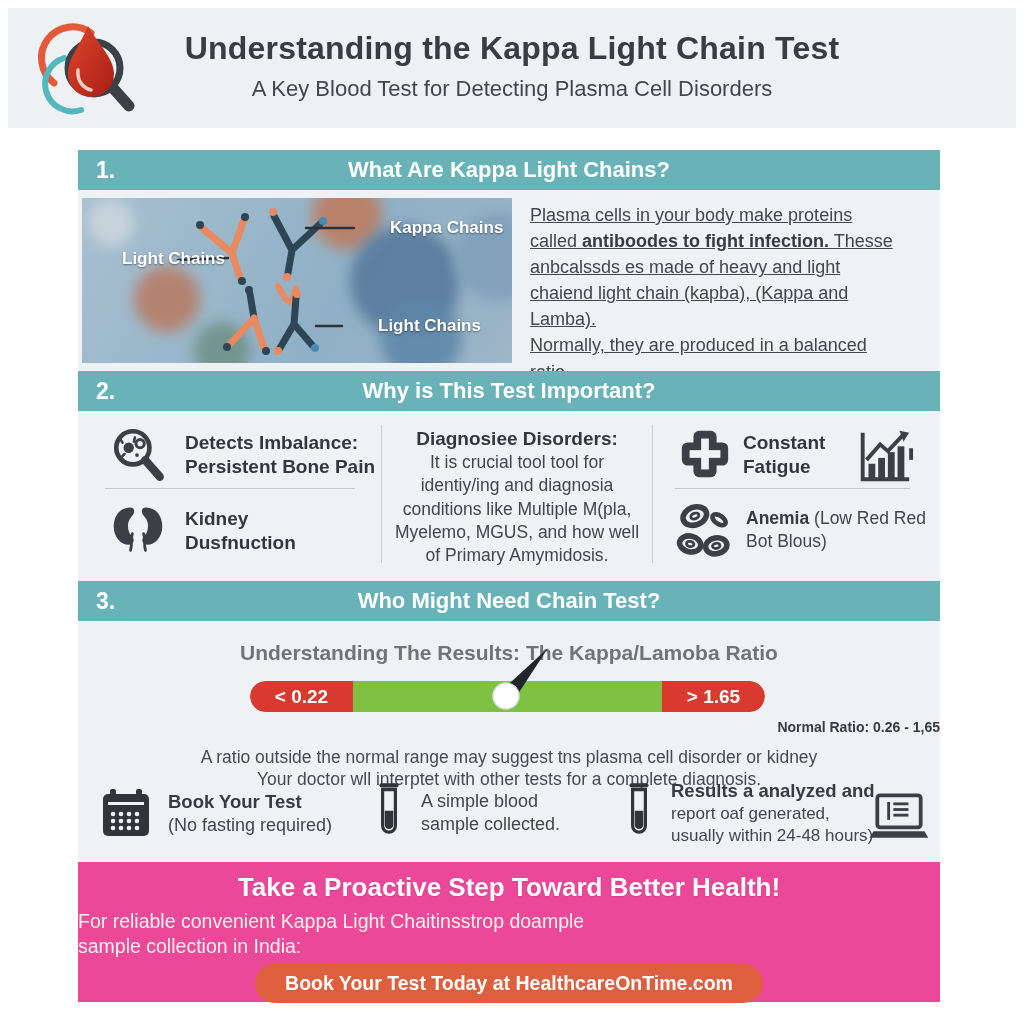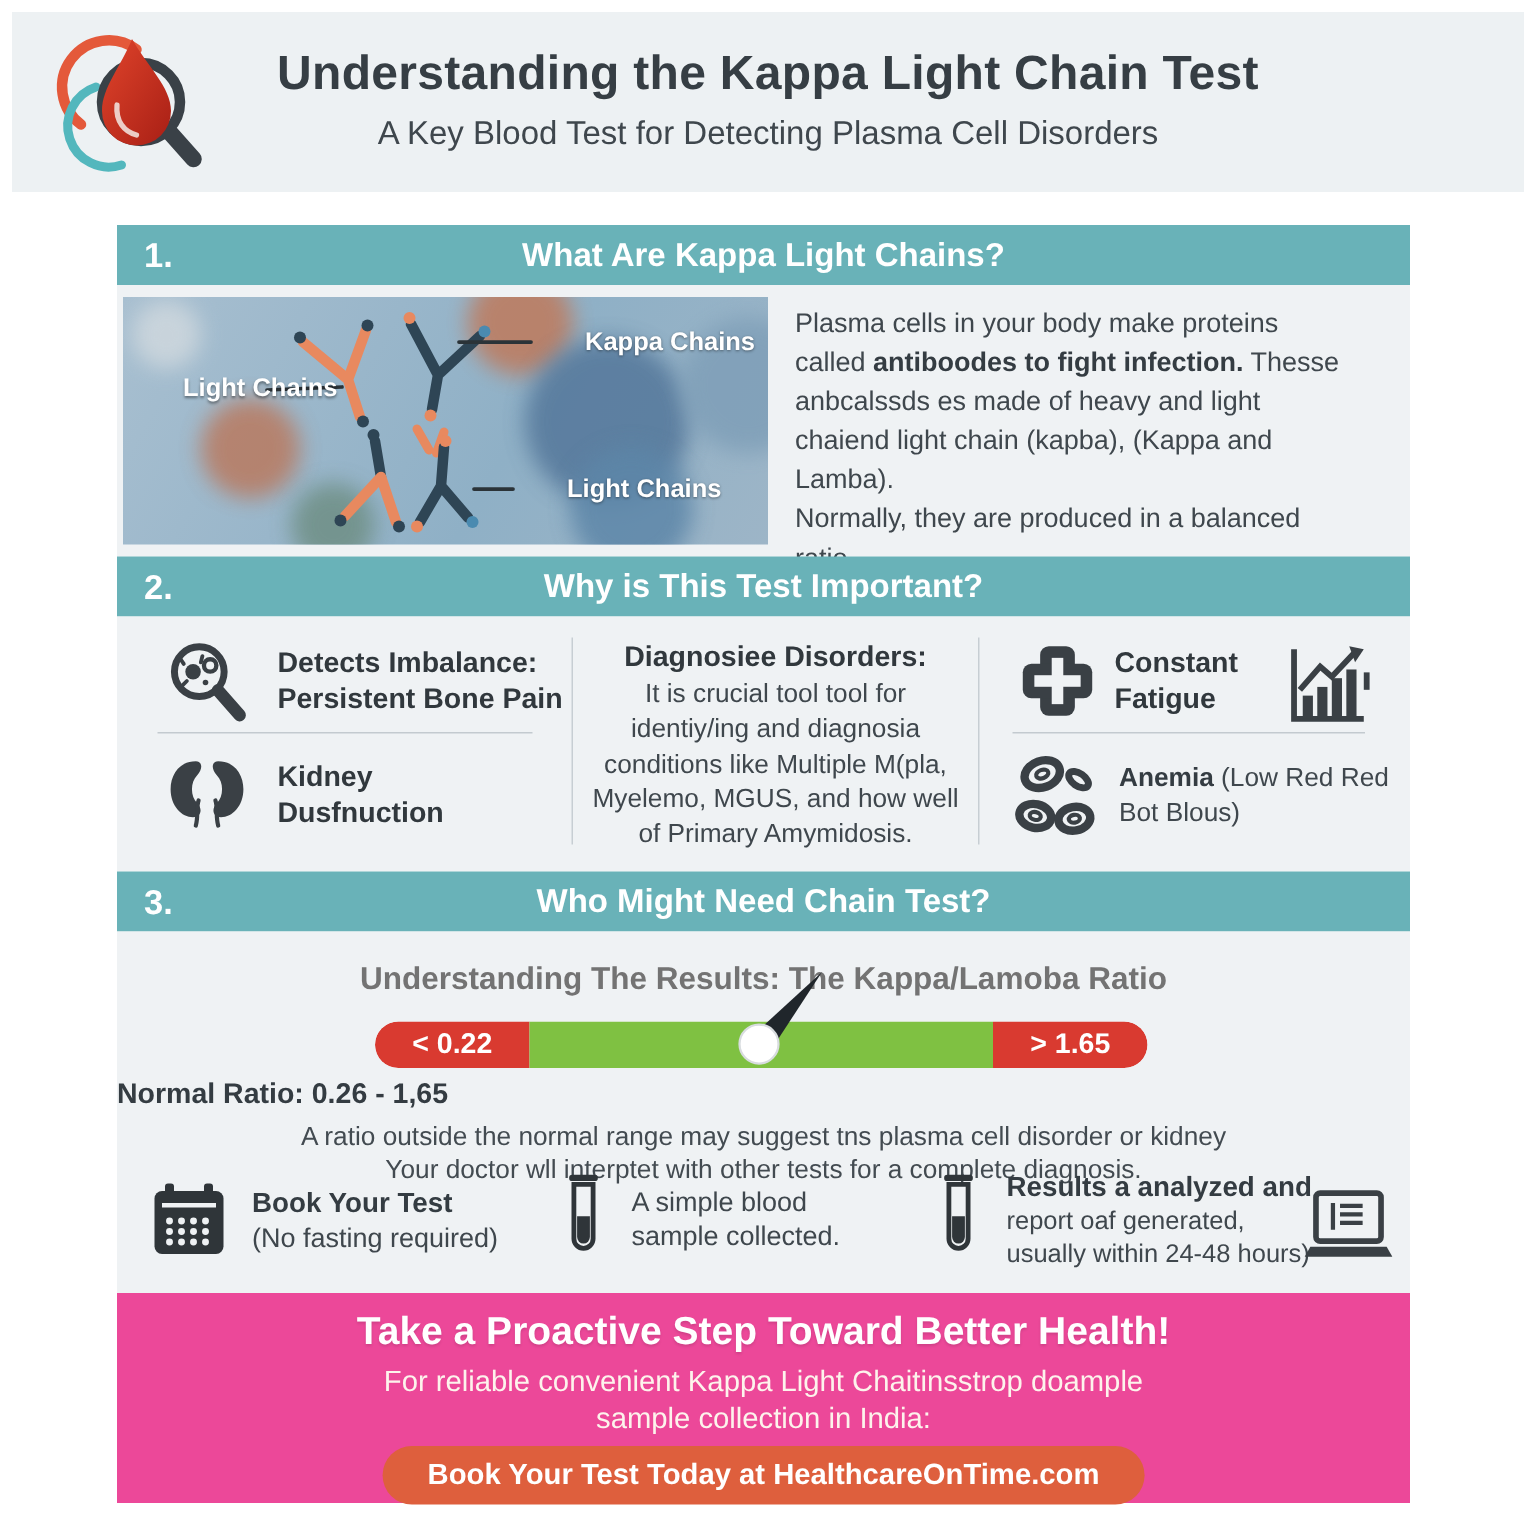--- a/index.html
+++ b/index.html
@@ -21,51 +21,51 @@
   .sec-title{display:block;text-align:center;line-height:40px;font-size:22px;font-weight:bold;}
 
   .sec-body{position:absolute;left:78px;width:862px;background:#eff2f4;}
 
   
   .diagram{position:absolute;left:4px;top:8px;width:430px;height:165px;overflow:hidden;
            background:linear-gradient(120deg,#a8bfd0,#8fb0c6 60%,#9db5c7);}
   .blob{position:absolute;border-radius:50%;filter:blur(7px);opacity:.85;}
   .dg-label{position:absolute;color:#fff;font-weight:bold;font-size:17px;
             text-shadow:0 1px 2px rgba(0,0,0,.45);white-space:nowrap;margin-left:32px;}
-  .s1-text{position:absolute;left:452px;top:12px;width:372px;font-size:18px;line-height:1.45;color:#3f474d;}
+  .s1-text{position:absolute;left:452px;top:12px;width:372px;font-size:18px;line-height:1.45;color:#3f474d;text-decoration:underline;}
   .b{font-weight:bold;color:#343c42;}
 
   
   .vdiv{position:absolute;top:14px;height:138px;width:1px;background:#c7ced3;}
   .hdiv{position:absolute;height:1px;background:#c3cacf;}
   .it-title{font-weight:bold;font-size:19px;color:#31383d;line-height:1.28;}
   .it-body{font-size:17.5px;color:#3f474d;line-height:1.32;}
   .icon{position:absolute;}
 
   
   .res-head{position:absolute;left:0;right:0;top:20px;text-align:center;
             font-size:21px;font-weight:bold;color:#737373;}
   .gauge{position:absolute;left:172px;top:60px;width:515px;height:31px;border-radius:16px;
          overflow:hidden;display:flex;}
   .g-red{background:#d93a30;color:#fff;font-weight:bold;font-size:19px;
          display:flex;align-items:center;justify-content:center;}
   .g-green{background:#7fc142;flex:1;}
   .needle-svg{position:absolute;left:400px;top:13px;width:120px;height:80px;pointer-events:none;}
-  .normal-lbl{position:absolute;left:0;right:0;top:98px;text-align:left;
-              font-size:19px;font-weight:bold;color:#343c42;}
+  .normal-lbl{position:absolute;left:0;right:0;top:98px;text-align:right;
+              font-size:14px;font-weight:bold;color:#343c42;padding-left:16px;}
   .note{position:absolute;left:0;right:0;text-align:center;font-size:17.5px;color:#434b51;}
   .book-item{position:absolute;display:flex;align-items:center;}
   .bk-text{font-size:18px;color:#3f474d;line-height:1.3;}
   .bk-text .b{font-size:18.5px;}
 
   
   .footer{position:absolute;left:78px;top:862px;width:862px;height:140px;background:#ec4899;color:#fff;}
   .f-title{position:absolute;left:0;right:0;top:10px;text-align:center;font-size:26px;font-weight:bold;
            text-shadow:0 1px 2px rgba(0,0,0,.12);}
-  .f-sub{position:absolute;left:0;right:0;text-align:center;font-size:19.5px;color:#fdf3ec;}
+  .f-sub{position:absolute;left:0;right:0;font-size:19.5px;color:#fdf3ec;}
   .f-btn{position:absolute;left:50%;transform:translateX(-50%);top:102px;background:#de5f3d;
          color:#fff;font-weight:bold;font-size:19.5px;border:none;border-radius:22px;
          padding:8px 30px;white-space:nowrap;cursor:pointer;font-family:"Liberation Sans",sans-serif;}
 </style>
 </head>
 <body>
 
 <div class="page">
 
   <div class="header">

